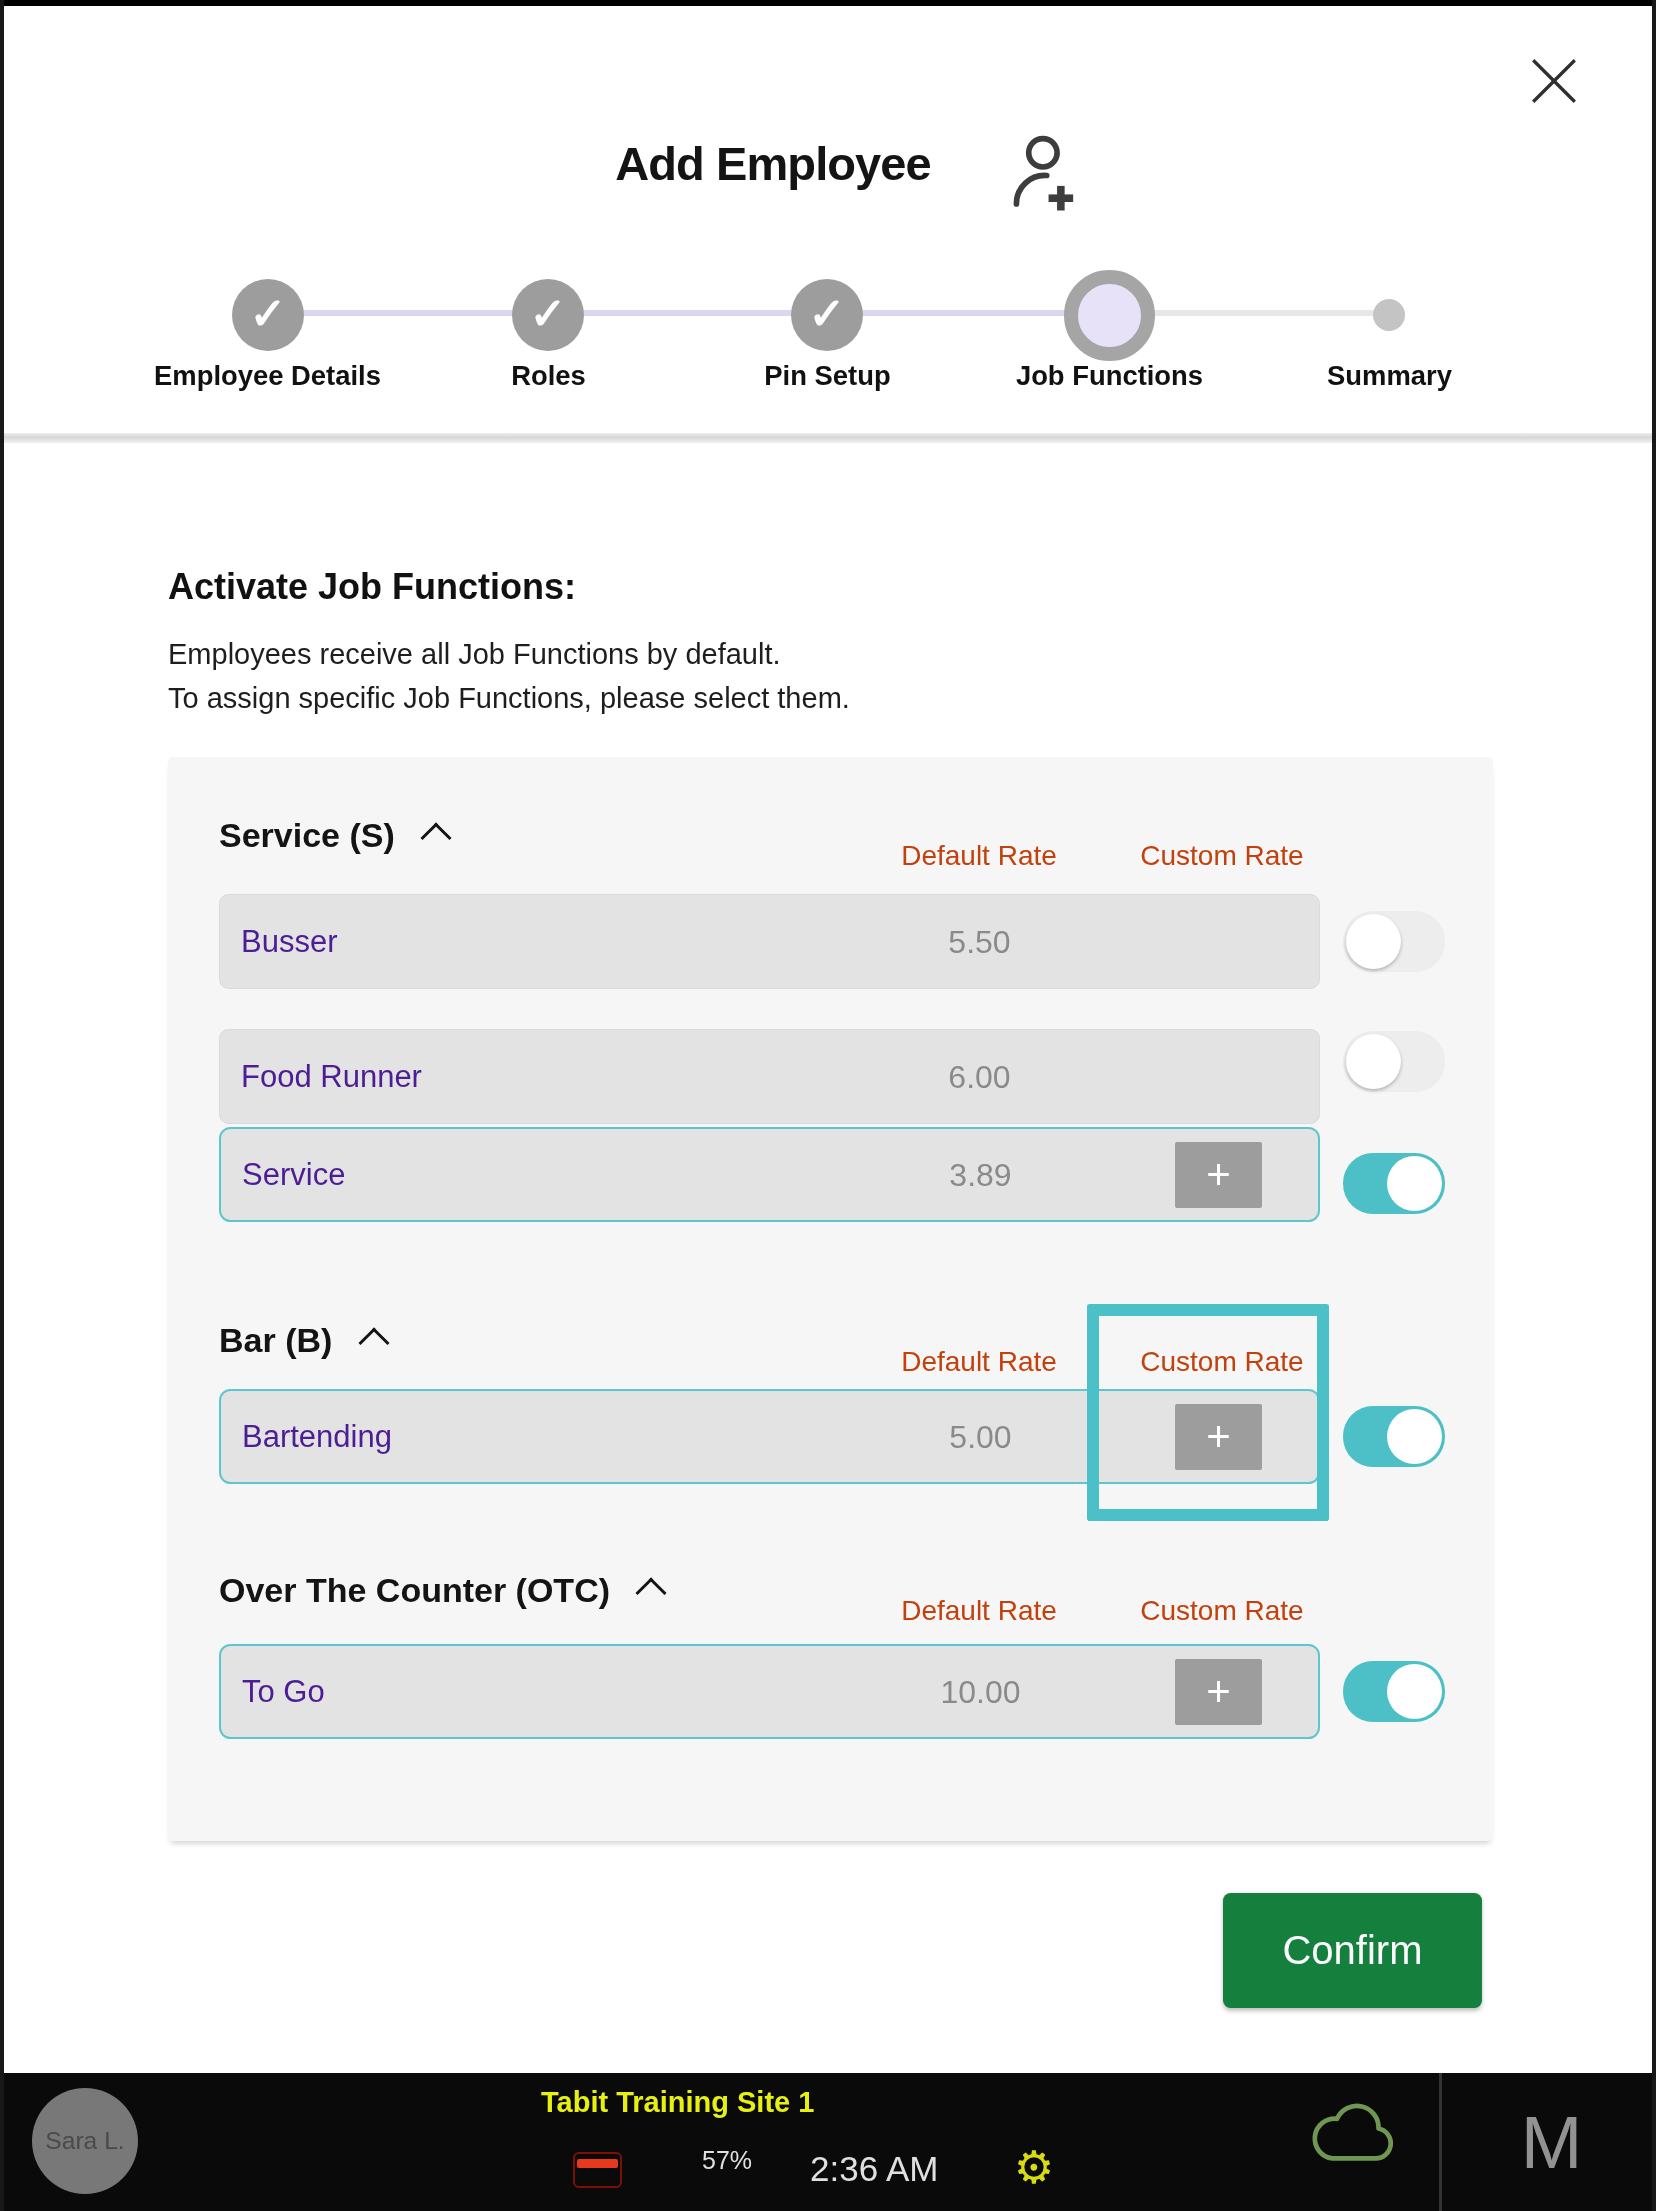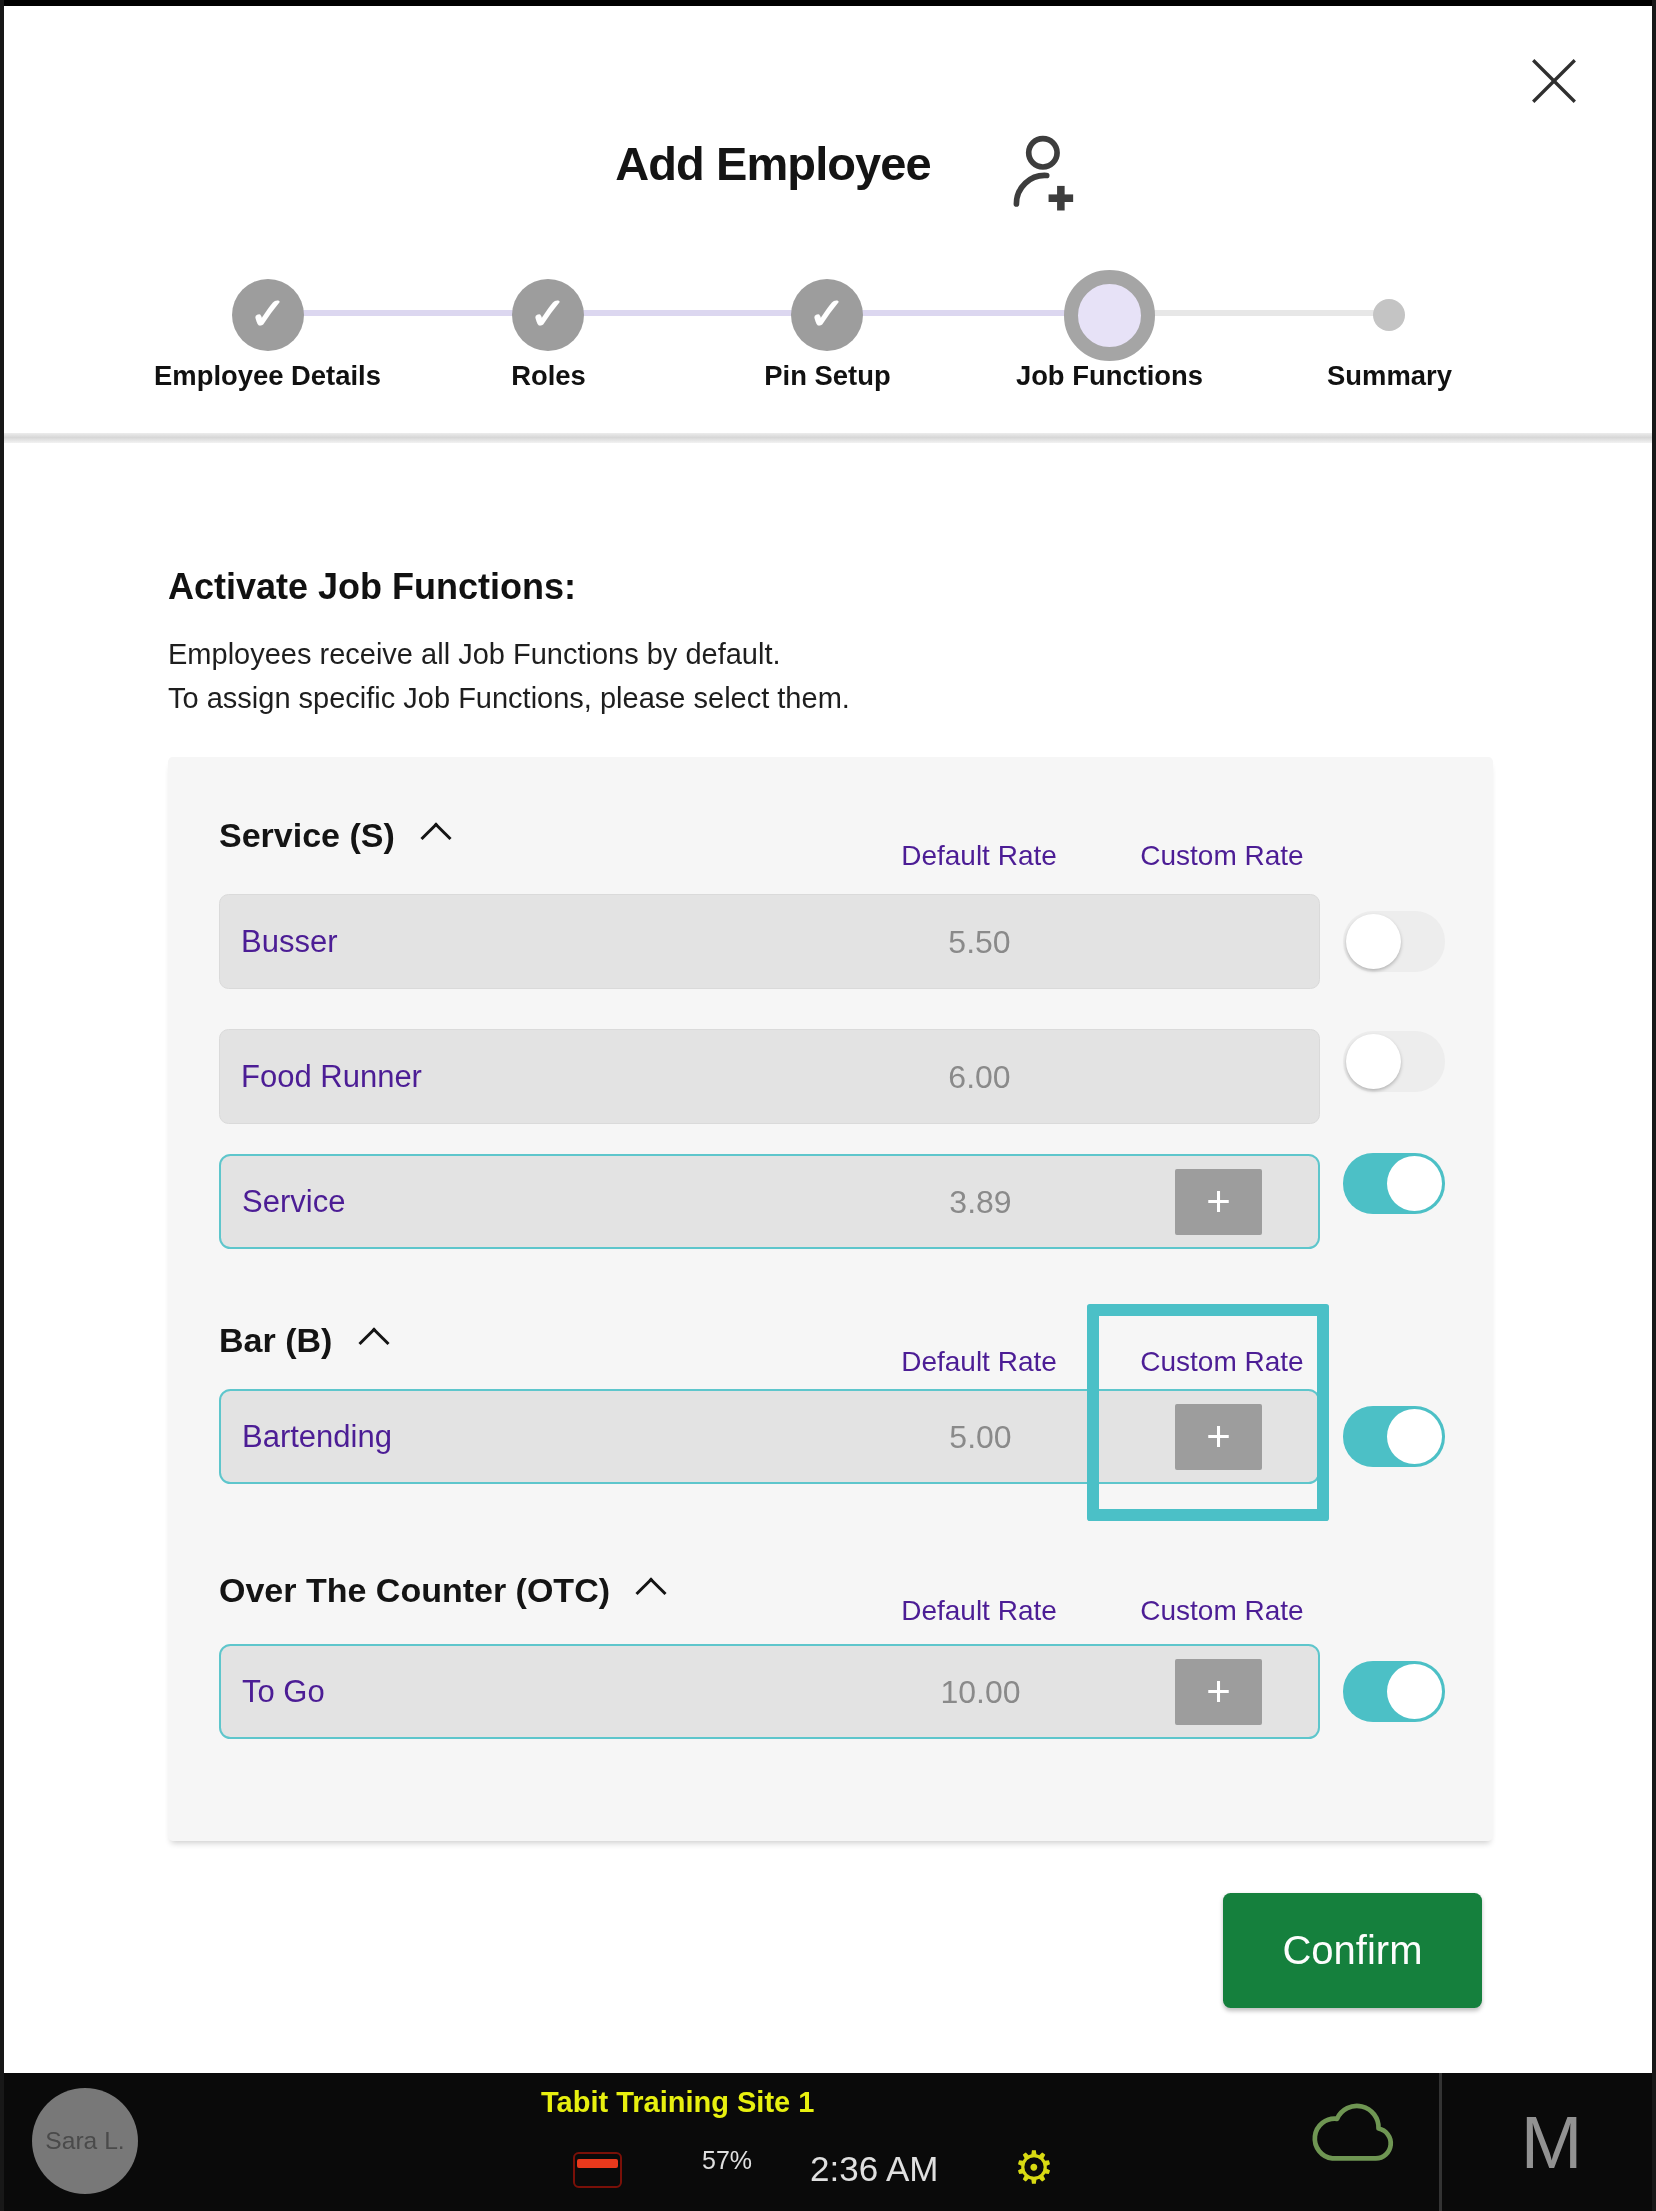--- a/index.html
+++ b/index.html
@@ -33,21 +33,21 @@
   .activate-heading{position:absolute;left:168px;top:566px;font-size:36px;font-weight:bold;color:#111;}
   .activate-desc{position:absolute;left:168px;top:632px;font-size:29px;color:#1e1e1e;line-height:44px;}
   .activate-desc span{display:block;}
 
   
   .card{position:absolute;left:168px;top:757px;width:1325px;height:1084px;background:#f6f6f6;
         border-radius:4.7px;box-shadow:0 5.7px 6.6px -3.8px rgba(0,0,0,.2);}
   .section-title{position:absolute;left:51px;font-size:34px;font-weight:bold;color:#141414;white-space:nowrap;}
   .chev-up{display:inline-block;width:19px;height:19px;border-left:3.8px solid #141414;border-top:3.8px solid #141414;
            transform:rotate(45deg);margin-left:21px;margin-bottom:-1.9px;}
-  .col-head{position:absolute;width:208px;text-align:center;font-size:28px;font-weight:500;color:#4c1d95;white-space:nowrap;}
+  .col-head{position:absolute;width:208px;text-align:center;font-size:28px;font-weight:500;color:#c2410c;white-space:nowrap;}
   .col-head.default{left:707px;}
   .col-head.custom{left:950px;}
 
   .jf-row{position:absolute;left:51px;width:1101px;height:95px;background:#e3e3e3;
           border:0.9px solid #dadada;border-radius:9.5px;box-sizing:border-box;}
   .jf-row.active{border:2.8px solid #5ec6cc;border-radius:11.4px;}
   .row-label{position:absolute;left:21px;top:50%;transform:translateY(-50%);font-size:31px;color:#4c1d95;}
   .row-value{position:absolute;left:665px;width:189px;text-align:center;top:50%;transform:translateY(-50%);
              font-size:32px;color:#8a8a8a;}
   .plus-btn{position:absolute;left:954px;top:50%;transform:translateY(-50%);width:87px;height:66px;
@@ -157,21 +157,21 @@
     </div>
 
     <div class="jf-row" style="top:272px;">
       <span class="row-label">Food Runner</span>
       <span class="row-value">6.00</span>
     </div>
     <div class="toggle off" style="top:274px;">
       <span class="knob"></span>
     </div>
 
-    <div class="jf-row active" style="top:397px;padding-left:17px;">
+    <div class="jf-row active" style="top:370px;padding-left:17px;">
       <span class="row-label">Service</span>
       <span class="row-value">3.89</span>
       <button class="plus-btn">+</button>
     </div>
     <div class="toggle on" style="top:396px;">
       <span class="knob"></span>
     </div>
 
     <div class="section-title" style="top:564px;">
       <span>Bar (B)</span>

